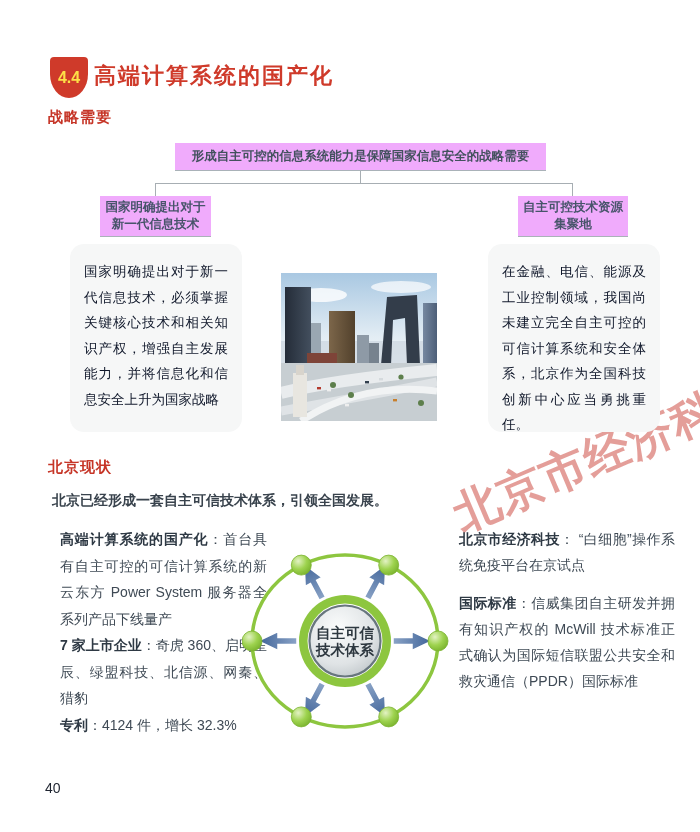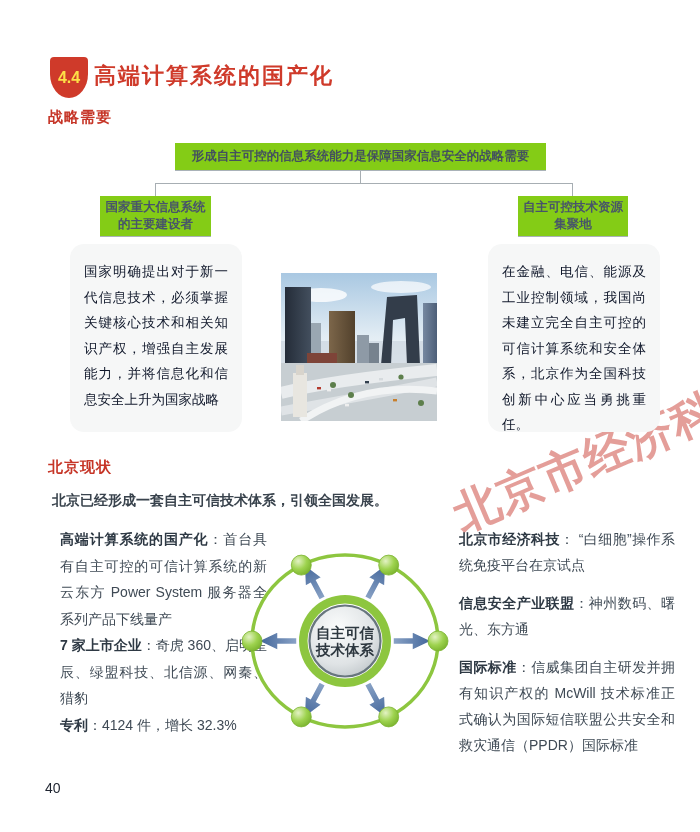--- a/index.html
+++ b/index.html
@@ -15,21 +15,21 @@
 
   
   .badge{left:50px;top:57px;width:38px;height:41px;background:#cf3a2a;color:#fde047;
     border-radius:4px 4px 19px 19px / 4px 4px 24px 24px;display:flex;align-items:center;
     justify-content:center;font-size:16px;font-weight:bold;z-index:2;}
   .title{left:94px;top:61px;margin:0;font-size:22px;font-weight:bold;color:#cf3a2a;
     letter-spacing:2px;z-index:2;}
   .sec-heading{margin:0;font-size:15px;font-weight:bold;color:#c63527;letter-spacing:1px;z-index:2;}
 
   
-  .node{background:#84cc16;color:#43515e;font-weight:600;display:flex;align-items:center;
+  .node{background:#f0abfc;color:#43515e;font-weight:600;display:flex;align-items:center;
     justify-content:center;text-align:center;z-index:2;box-shadow:0 1px 0 #a9b2b8;}
   .node.root{left:175px;top:143px;width:371px;height:27px;font-size:12.5px;}
   .node.child{font-size:12.5px;line-height:1.4;color:#47546a;}
   .node.child.l{left:100px;top:196px;width:111px;height:40px;}
   .node.child.r{left:518px;top:196px;width:110px;height:40px;}
   .cline{border:0;z-index:1;}
   .cline.v{width:0;border-left:1px solid #a7aeb3;height:13px;}
   .cline.h{height:0;border-top:1px solid #a7aeb3;left:155px;top:183px;width:418px;}
 
   .detail{width:172px;height:188px;background:#f6f7f7;border-radius:14px;
@@ -61,21 +61,21 @@
 <div class="abs badge">4.4</div>
 <h1 class="abs title">高端计算系统的国产化</h1>
 
 <h2 class="abs sec-heading" style="left:48px;top:108px;">战略需要</h2>
 
 <div class="abs node root">形成自主可控的信息系统能力是保障国家信息安全的战略需要</div>
 <div class="abs cline v" style="left:360px;top:170px;"></div>
 <div class="abs cline h"></div>
 <div class="abs cline v" style="left:155px;top:183px;"></div>
 <div class="abs cline v" style="left:572px;top:183px;"></div>
-<div class="abs node child l">国家重大信息系统的主要建设者</div>
+<div class="abs node child l">国家明确提出对于新一代信息技术</div>
 <div class="abs node child r">自主可控技术资源集聚地</div>
 <div class="abs detail l">国家明确提出对于新一代信息技术，必须掌握关键核心技术和相关知识产权，增强自主发展能力，并将信息化和信息安全上升为国家战略</div>
 <div class="abs detail r">在金融、电信、能源及工业控制领域，我国尚未建立完全自主可控的可信计算系统和安全体系，北京作为全国科技创新中心应当勇挑重任。</div>
 
 <svg class="abs photo" viewBox="0 0 156 148">
   <defs>
     <linearGradient id="skyG" x1="0" y1="0" x2="0" y2="1">
       <stop offset="0%" stop-color="#a9c8e2"></stop>
         <stop offset="70%" stop-color="#e3edf4"></stop>
         <stop offset="100%" stop-color="#f2f6f8"></stop>
@@ -180,17 +180,16 @@
   </g>
   <circle cx="103" cy="96" r="46" fill="#8dc63f"></circle>
   <circle cx="103" cy="96" r="37.5" fill="#ffffff"></circle>
   <circle cx="103" cy="96" r="35.5" fill="url(#silverG)" stroke="#68767e" stroke-width="2.2"></circle>
   <text x="103" y="93" text-anchor="middle" font-size="14.5" font-weight="bold" fill="#2e3840"><tspan>自主可信</tspan></text>
   <text x="103" y="110" text-anchor="middle" font-size="14.5" font-weight="bold" fill="#2e3840"><tspan>技术体系</tspan></text>
 </svg>
 
 <div class="abs col rightcol">
   <p><span class="lbl">北京市经济科技</span><span>： “白细胞”操作系统免疫平台在京试点</span></p>
-  <p><span class="lbl">信息安全产业联盟</span><span>：神州数码、曙光、东方通</span></p>
   <p><span class="lbl">国际标准</span><span>：信威集团自主研发并拥有知识产权的 McWill 技术标准正式确认为国际短信联盟公共安全和救灾通信（PPDR）国际标准</span></p>
 </div>
 
 <div class="abs pagenum">40</div>
 
 </body></html>

